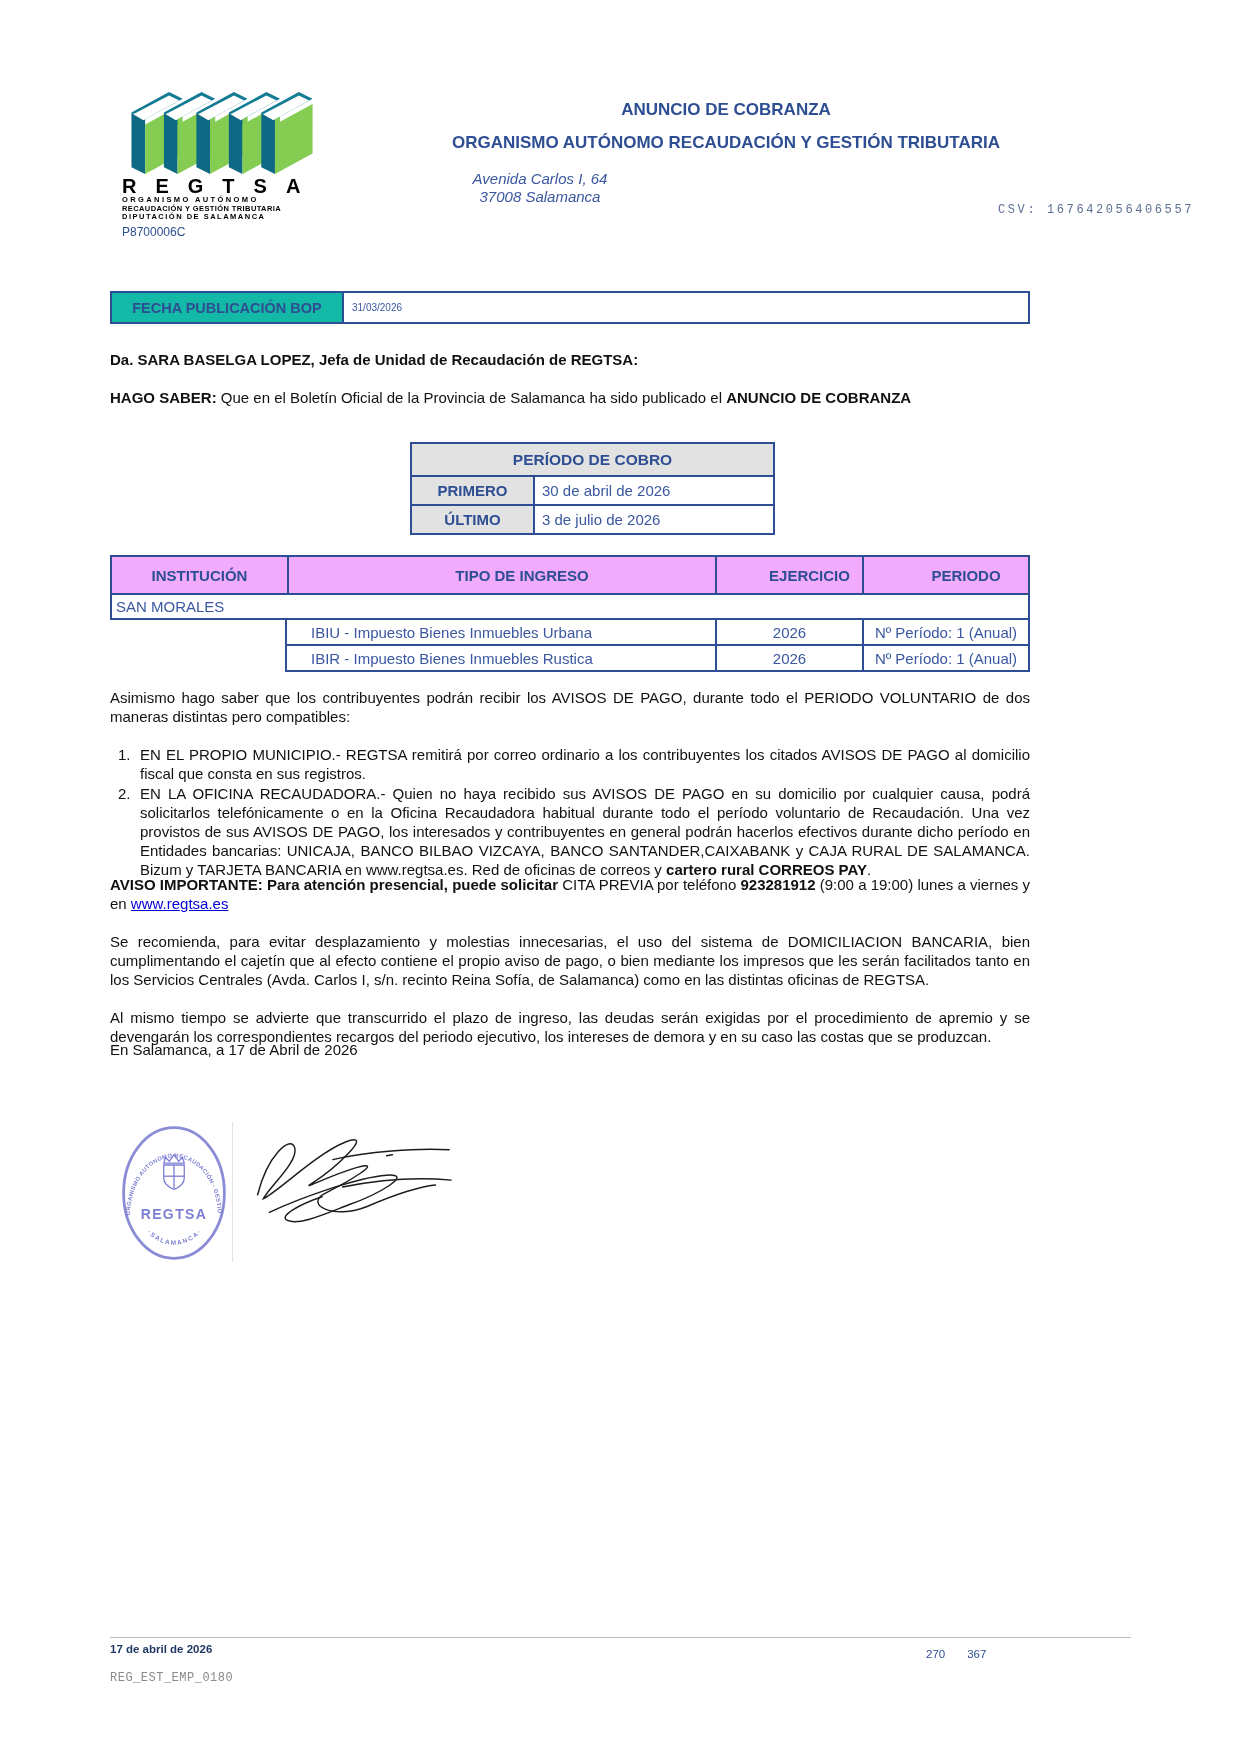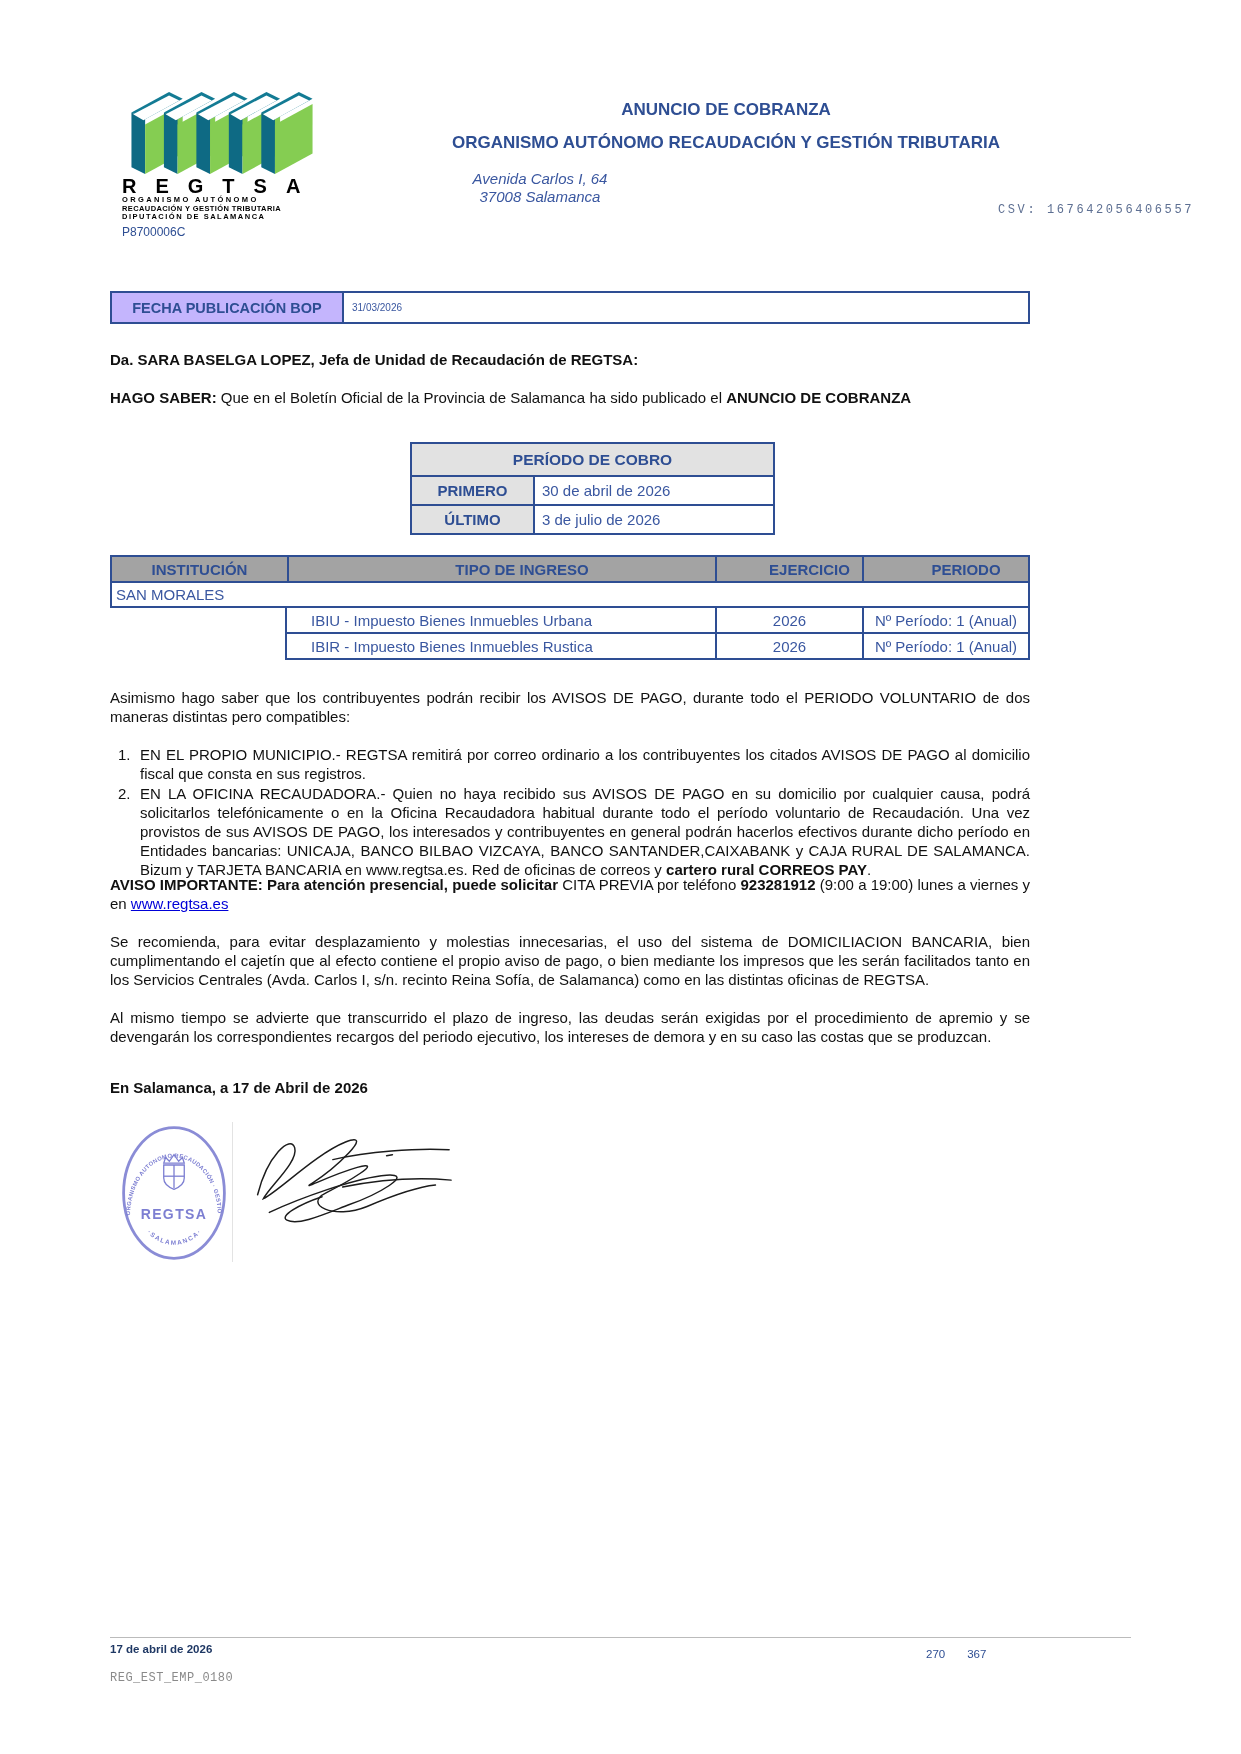--- a/index.html
+++ b/index.html
@@ -16,21 +16,21 @@
   .head-right{position:absolute;left:420px;top:100px;width:612px;text-align:center;}
   .head-title{font-size:17px;font-weight:700;color:#2e4e93;line-height:20px;}
   .head-sub{font-size:17px;font-weight:700;color:#2e4e93;line-height:20px;margin-top:13px;}
   .head-addr{position:absolute;left:450px;top:170px;width:180px;text-align:center;
              font-style:italic;color:#3a57a0;font-size:15px;line-height:18px;}
   .csv{position:absolute;left:998px;top:203px;font-family:"Liberation Mono",monospace;
        font-size:12px;letter-spacing:2.6px;color:#5d6f92;white-space:nowrap;}
   
   .fecha-box{position:absolute;left:110px;top:291px;width:920px;height:33px;
              border:2px solid #2e4e93;display:flex;box-sizing:border-box;}
-  .fecha-label{width:230px;background:#c4b5fd;border-right:2px solid #2e4e93;
+  .fecha-label{width:230px;background:#14b8a6;border-right:2px solid #2e4e93;
                display:flex;align-items:center;justify-content:center;
                font-weight:700;color:#2e4e93;font-size:14.5px;}
   .fecha-value{flex:1;display:flex;align-items:center;padding-left:8px;
                color:#3a57a0;font-size:10px;}
   
   .para{position:absolute;left:110px;width:920px;font-size:15px;line-height:19px;}
   .just{text-align:justify;}
   .b{font-weight:700;}
   .u{color:#0000d8;text-decoration:underline;}
   
@@ -41,22 +41,22 @@
                  border-bottom:2px solid #2e4e93;}
   .prow{display:flex;height:27px;}
   .prow + .prow{border-top:2px solid #2e4e93;}
   .pcell-l{width:123px;background:#e2e2e2;border-right:2px solid #2e4e93;
            display:flex;align-items:center;justify-content:center;
            font-weight:700;color:#2e4e93;font-size:15px;box-sizing:border-box;}
   .pcell-v{flex:1;display:flex;align-items:center;padding-left:7px;
            color:#3a57a0;font-size:15px;}
   
   .mtable{position:absolute;left:110px;top:555px;width:920px;font-size:15px;}
-  .mhead{display:flex;height:28px;border:2px solid #2e4e93;box-sizing:border-box;
-         background:#a3a3a3;}
+  .mhead{display:flex;height:40px;border:2px solid #2e4e93;box-sizing:border-box;
+         background:#f0abfc;}
   .mhead .hc{display:flex;align-items:center;justify-content:center;
              font-weight:700;color:#2e4e93;box-sizing:border-box;}
   .hc + .hc{border-left:2px solid #2e4e93;padding-left:40px;}
   .c1{width:175px;} .c2{width:428px;} .c3{width:147px;} .c4{flex:1;}
   .mrow-inst{height:25px;border-left:2px solid #2e4e93;border-right:2px solid #2e4e93;
              border-bottom:2px solid #2e4e93;display:flex;align-items:center;
              padding-left:4px;color:#3a57a0;box-sizing:border-box;}
   .msub{display:flex;height:26px;margin-left:175px;width:745px;box-sizing:border-box;
         border-left:2px solid #2e4e93;border-right:2px solid #2e4e93;
         border-bottom:2px solid #2e4e93;}
@@ -186,21 +186,21 @@
     </div>
     <div class="oitem">
       <div class="onum">2.</div>
       <div class="otext"><span>EN LA OFICINA RECAUDADORA.- Quien no haya recibido sus AVISOS DE PAGO en su domicilio por cualquier causa, podrá solicitarlos telefónicamente o en la Oficina Recaudadora habitual durante todo el período voluntario de Recaudación. Una vez provistos de sus AVISOS DE PAGO, los interesados y contribuyentes en general podrán hacerlos efectivos durante dicho período en Entidades bancarias: UNICAJA, BANCO BILBAO VIZCAYA, BANCO SANTANDER,CAIXABANK y CAJA RURAL DE SALAMANCA. Bizum y  TARJETA BANCARIA en www.regtsa.es. Red de oficinas de correos y </span><span class="b">cartero rural CORREOS PAY</span><span>.</span></div>
     </div>
   </div>
 
   <div class="para just" style="top:875px;"><span class="b">AVISO IMPORTANTE: Para atención presencial, puede solicitar</span><span> CITA PREVIA por teléfono </span><span class="b">923281912</span><span> (9:00 a 19:00) lunes a viernes y en  </span><span class="u">www.regtsa.es</span></div>
   <div class="para just" style="top:932px;">Se recomienda, para evitar desplazamiento y molestias innecesarias, el uso del sistema de DOMICILIACION BANCARIA, bien cumplimentando el cajetín que al efecto contiene el propio aviso de pago, o bien mediante los impresos que les serán facilitados tanto en los Servicios Centrales (Avda. Carlos I, s/n. recinto Reina Sofía, de Salamanca) como en las distintas oficinas de REGTSA.</div>
   <div class="para just" style="top:1008px;">Al mismo tiempo se advierte que transcurrido el plazo de ingreso, las deudas serán exigidas por el procedimiento de apremio y se devengarán los correspondientes recargos del periodo ejecutivo, los intereses de demora y en su caso las costas que se produzcan.</div>
-  <div class="para" style="top:1078px;font-weight:bold;">En Salamanca, a 17 de Abril de 2026</div>
+  <div class="para" style="top:1040px;">En Salamanca, a 17 de Abril de 2026</div>
 
   <div class="stamp">
     <svg width="112" height="142" viewBox="0 0 120 152">
       <defs>
         <path id="arcTop" d="M 13,100 A 47,62 0 1 1 107,100" fill="none"></path>
         <path id="arcBot" d="M 17,92 A 45,56 0 0 0 103,92" fill="none"></path>
       </defs>
       <ellipse cx="60" cy="76" rx="54" ry="70" fill="none" stroke="#7d7fd2" stroke-width="3" opacity="0.9"></ellipse>
       <text font-size="6.2" font-weight="700" fill="#7d7fd2" letter-spacing="0.4">
         <textPath href="#arcTop">ORGANISMO AUTONOMO RECAUDACIÓN · GESTIÓN TRIBUTARIA</textPath>

